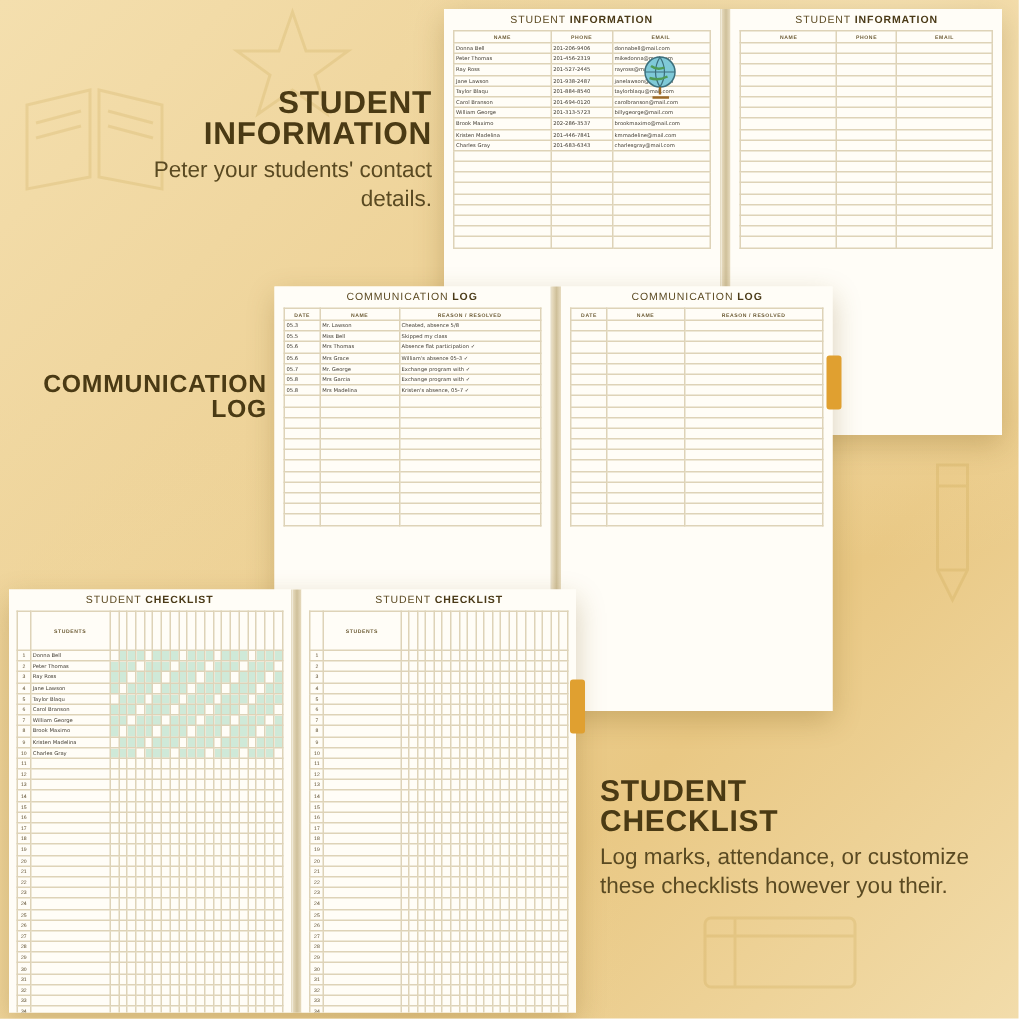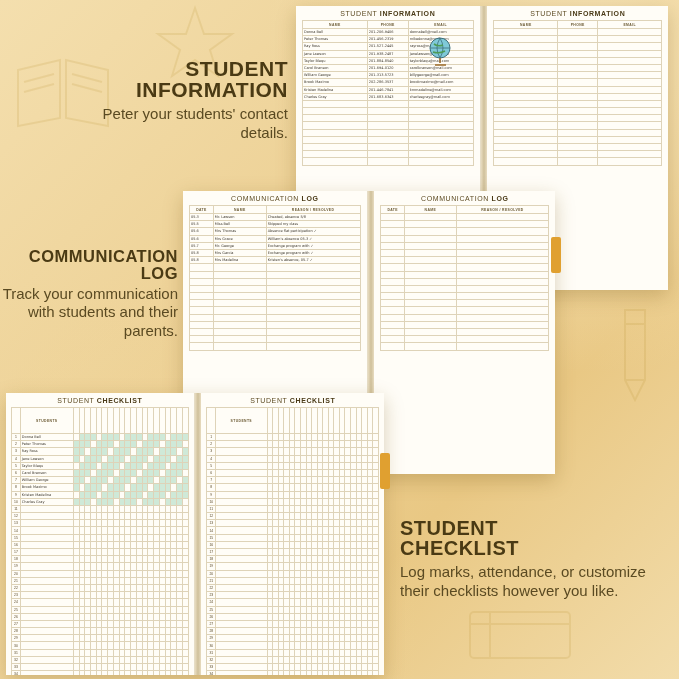--- a/index.html
+++ b/index.html
@@ -588,21 +588,20 @@
         </tbody>
           </table>
       </div>
     </div>
     <div class="tab" style="top:46px;height:36px;"></div>
   </div>
 
   <div class="headline" style="left:0px;top:248px;width:178px;text-align:right;">
     <div class="h" style="font-size:16.5px;">COMMUNICATION</div>
     <div class="h" style="font-size:16.5px;">LOG</div>
-    <div class="s" style="font-size:15px;margin-top:3px;">Track your communication with students and their parents.</div>
   </div>
 
   <div class="book" style="left:6px;top:393px;width:378px;height:282px;">
     <div class="leaf left" style="width:188px;">
       <div class="sheet-title">
         <span>STUDENT </span><b>CHECKLIST</b>
       </div>
       <div style="padding:0 5px;">
         <table class="grid chk" id="chk-left">
             <colgroup>
@@ -2349,16 +2348,16 @@
             </tbody>
           </table>
       </div>
     </div>
     <div class="tab" style="top:60px;height:36px;"></div>
   </div>
 
   <div class="headline" style="left:400px;top:518px;width:270px;text-align:left;">
     <div class="h" style="font-size:20px;">STUDENT</div>
     <div class="h" style="font-size:20px;">CHECKLIST</div>
-    <div class="s" style="font-size:15px;margin-top:4px;">Log marks, attendance, or customize their checklists however you like.</div>
+    <div class="s" style="font-size:15px;margin-top:4px;">Log marks, attendance, or customize these checklists however you their.</div>
   </div>
 
 </div>
 
 </body></html>

